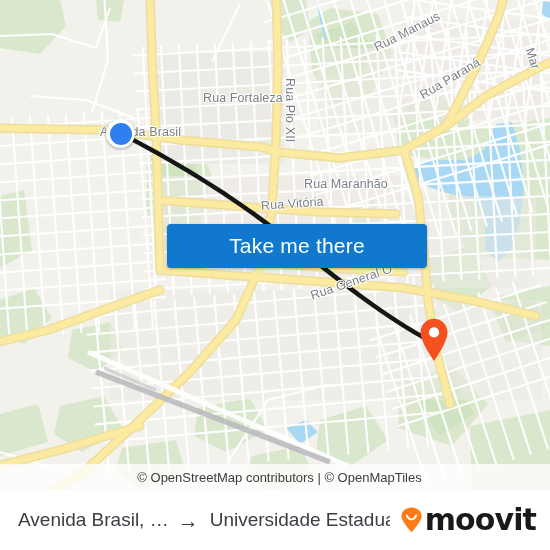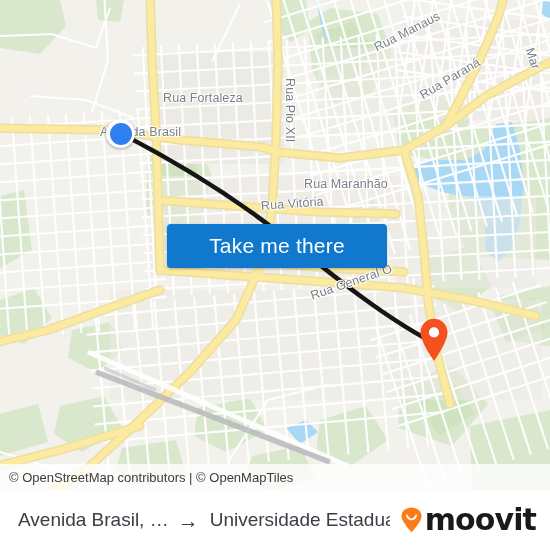--- a/index.html
+++ b/index.html
@@ -78,21 +78,21 @@
   #dest-marker {
     position: absolute;
     left: 419px; top: 318px;
     width: 30px; height: 44px;
   }
 
   
   #take-me-there {
     position: absolute;
     left: 167px; top: 224px;
-    width: 220px; height: 44px;
+    width: 260px; height: 44px;
     background: #1079cd;
     border: none;
     border-radius: 4px;
     color: #ffffff;
     font-family: "Liberation Sans", sans-serif;
     font-size: 21px;
     font-weight: 400;
     letter-spacing: .2px;
     cursor: pointer;
     box-shadow: 0 1px 3px rgba(0,0,0,.28);
@@ -102,20 +102,21 @@
   
   #attribution {
     position: absolute;
     left: 0; top: 464px;
     width: 550px; height: 26px;
     background: rgba(255,255,255,.78);
     display: flex;
     align-items: center;
     box-sizing: border-box;
     padding-left: 9px;
+    justify-content: center;
   }
   #attribution .attr-text {
     color: #3c3c3c;
     font-family: "Liberation Sans", sans-serif;
     font-size: 13px;
     white-space: nowrap;
   }
 
   
   #bottom-bar {
@@ -436,21 +437,21 @@
         <g>
           <path d="M88 352 L348 466" stroke="#ffffff" stroke-width="5" fill="none" opacity=".9"></path>
           <path d="M96 372 L330 462" stroke="#b9b9bd" stroke-width="5.5" fill="none" opacity=".85"></path>
           <path d="M104 368 L156 390" stroke="#c7c7cb" stroke-width="3" fill="none" opacity=".7"></path>
         </g>
 
         <path d="M120 133 C 196 172, 254 212, 296 246 C 336 278, 386 318, 432 342" stroke="#151515" stroke-width="4.6" fill="none" stroke-linecap="round"></path>
       </g>
     </svg>
 
-    <div class="map-label" style="left:163px; top:91px;">Rua Fortaleza</div>
+    <div class="map-label" style="left:163px; top:91px;padding-left:40px;">Rua Fortaleza</div>
 
     <div class="map-label" style="left:375px; top:41px; transform: rotate(-27deg); transform-origin: left center;">Rua Manaus</div>
 
     <div class="map-label" style="left:297px; top:78px; transform: rotate(90deg); transform-origin: left top;">Rua Pio XII</div>
 
     <div class="map-label" style="left:421px; top:89px; transform: rotate(-31deg); transform-origin: left center;">Rua Paraná</div>
 
     <div class="map-label" style="left:536px; top:46px; transform: rotate(72deg); transform-origin: left top;">Mar</div>
 
     <div class="map-label" style="left:288px; top:177px;padding-left:16px;">Rua Maranhão</div>

